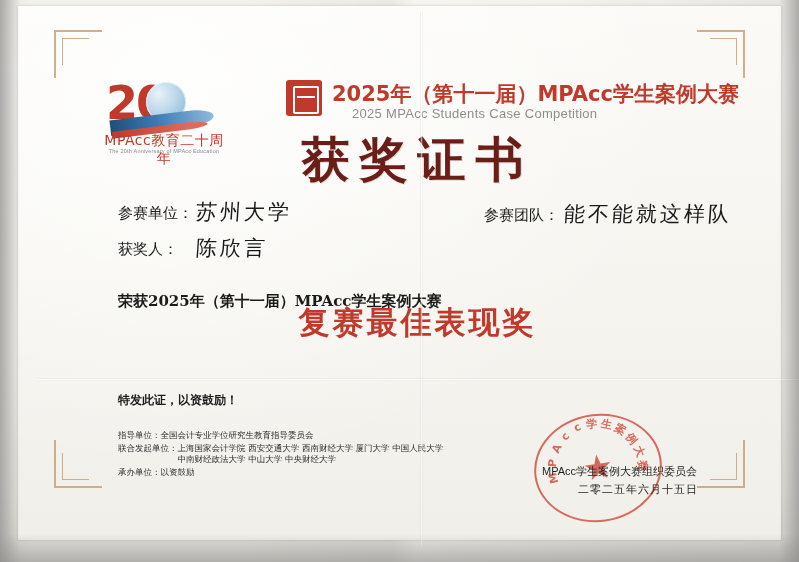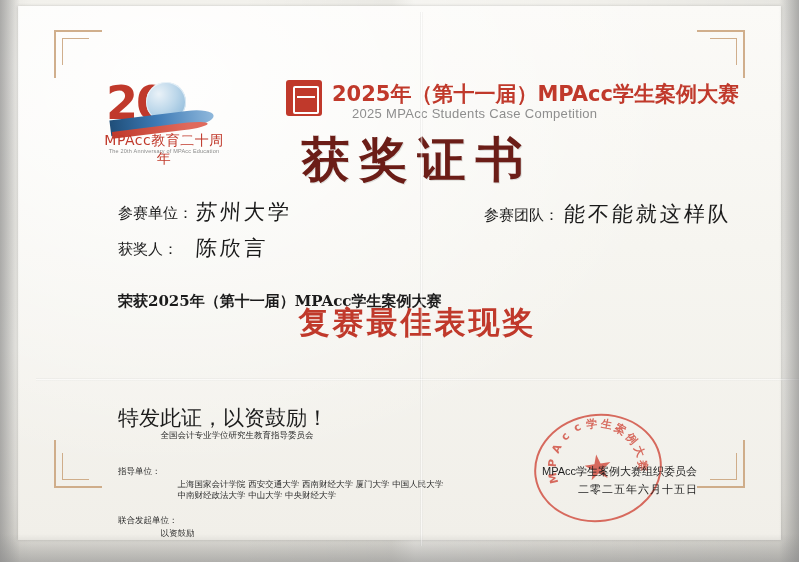--- a/index.html
+++ b/index.html
@@ -247,25 +247,24 @@
     font-weight: bold;
     color: #c0392b;
     letter-spacing: 3px;
   }
 
   .encourage {
     position: absolute;
     left: 100px;
     top: 386px;
     font-family: "DejaVu Sans", sans-serif;
-    font-size: 21px;
-    font-weight: normal;
+    font-size: 12px;
+    font-weight: bold;
     color: #1b1b1b;
     white-space: nowrap;
-    margin-top: 12px;
   }
 
   
   .org-block {
     position: absolute;
     left: 100px;
     top: 424px;
     width: 420px;
   }
   .org-line {
@@ -273,21 +272,20 @@
     align-items: flex-start;
     margin-bottom: 2px;
     font-family: "DejaVu Sans", sans-serif;
     font-size: 8.5px;
     color: #2b2b2b;
     line-height: 11px;
   }
   .org-line .lbl {
     flex: 0 0 auto;
     white-space: nowrap;
-    margin-top: 36px;
   }
   .org-line .val {
     flex: 1 1 auto;
     white-space: nowrap;
   }
   .org-multi .val-rows div { white-space: nowrap; }
 
   
   .seal {
     position: absolute;

